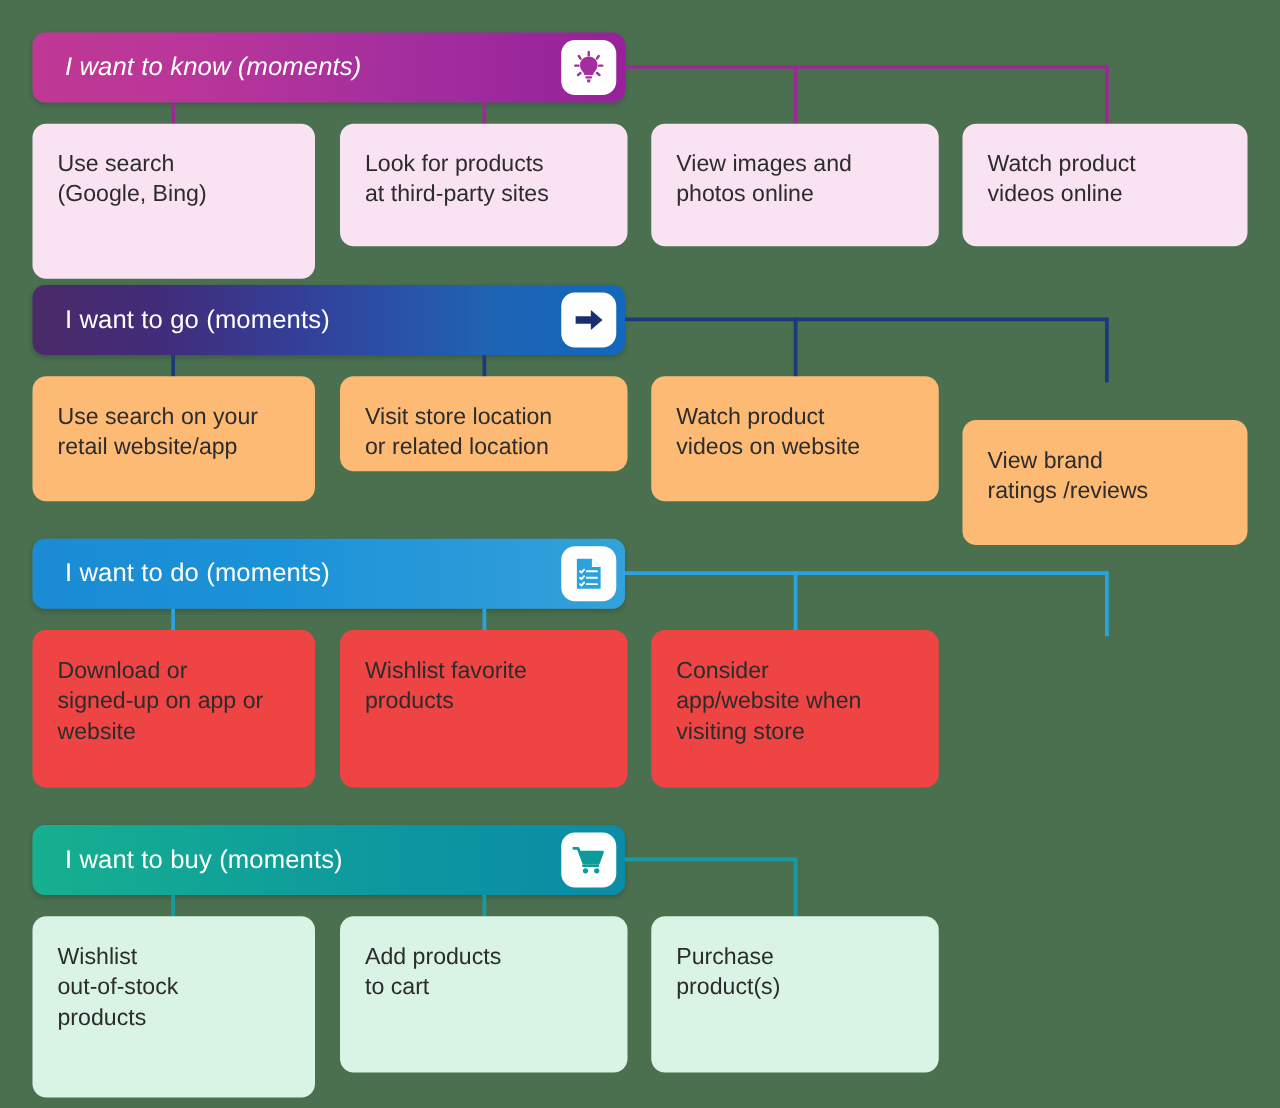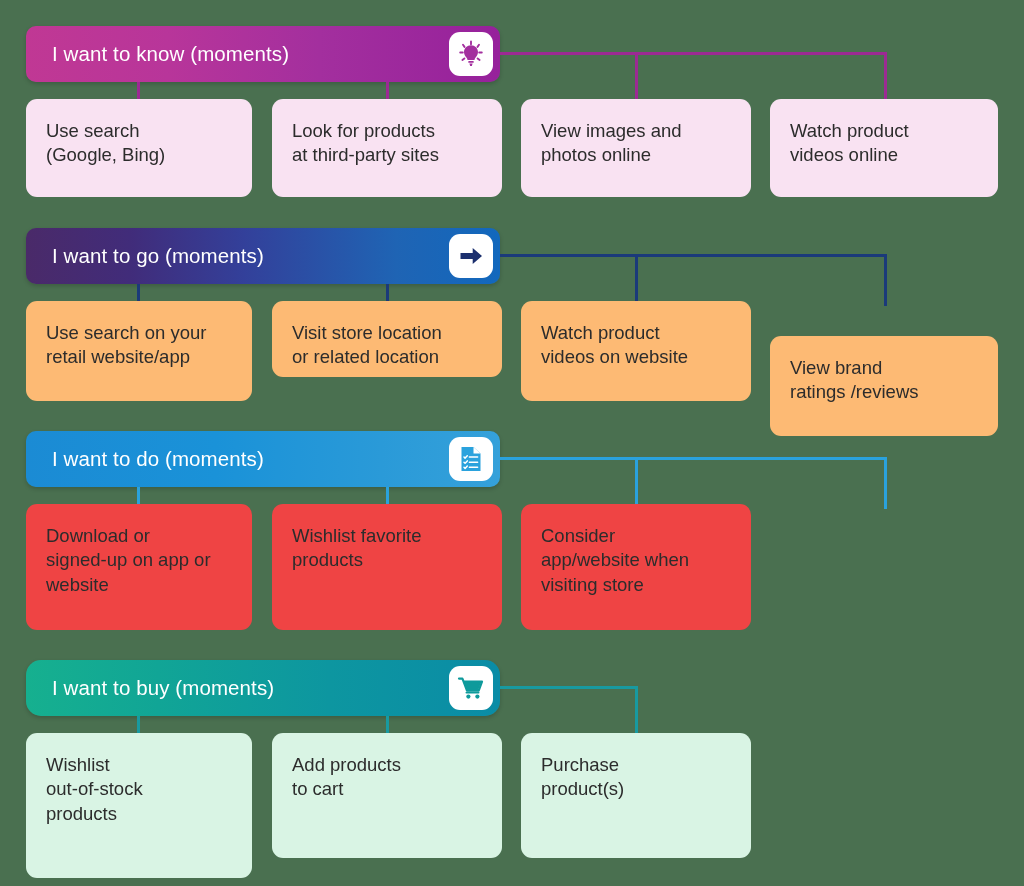--- a/index.html
+++ b/index.html
@@ -45,21 +45,21 @@
     background: #ffffff;
     border-radius: 11px;
     display: flex;
     align-items: center;
     justify-content: center;
   }
   .header-icon svg { display: block; }
 
   .bar-know { background: linear-gradient(90deg, #c03894 0%, #b8359a 30%, #a32f9e 62%, #96219b 100%); }
   .bar-do   { background: linear-gradient(90deg, #1b8bd4 0%, #1a92d8 40%, #2a9ad8 75%, #35a1da 100%); }
-  .bar-buy  { background: linear-gradient(90deg, #16b08f 0%, #11a596 28%, #0d96a0 64%, #0a8ca6 100%); border-radius: 15px; }
+  .bar-buy  { background: linear-gradient(90deg, #16b08f 0%, #11a596 28%, #0d96a0 64%, #0a8ca6 100%); }
 
   
   .card {
     position: absolute;
     border-radius: 11px;
     padding: 20px 20px 0 20px;
     font-size: 18.5px;
     line-height: 1.32;
     color: #2c2c2c;
     white-space: pre-line;
@@ -77,21 +77,21 @@
   .c-know { background: #9c2a93; }
   .c-go   { background: #1b3a7a; }
   .c-do   { background: #2aa2dd; }
   .c-buy  { background: #189aa0; }
 </style>
 </head>
 <body>
 
 <div id="canvas">
 
-  <div class="header-bar bar-know" style="top:26px;">
+  <div class="header-bar bar-know" style="top:26px;font-style:italic;">
     <span class="header-label">I want to know (moments)</span>
     <span class="header-icon">
       <svg width="30" height="30" viewBox="0 0 30 30" aria-hidden="true">
         <g fill="none" stroke="#a32f9e" stroke-width="1.9" stroke-linecap="round">
           <line x1="15" y1="2.5" x2="15" y2="5.2"></line>
           <line x1="7.0" y1="5.8" x2="8.5" y2="7.9"></line>
           <line x1="23.0" y1="5.8" x2="21.5" y2="7.9"></line>
           <line x1="4.2" y1="13.5" x2="6.8" y2="13.5"></line>
           <line x1="25.8" y1="13.5" x2="23.2" y2="13.5"></line>
           <line x1="6.4" y1="21.0" x2="8.4" y2="19.4"></line>
@@ -102,21 +102,21 @@
         <path d="M13.4 24.6h3.2l-.75 2.3h-1.7z" fill="#a32f9e"></path>
       </svg>
     </span>
   </div>
   <div class="hline c-know" style="left:500px; top:52px; width:386px;"></div>
   <div class="vline c-know" style="left:635px; top:52px; height:52px;"></div>
   <div class="vline c-know" style="left:884px; top:52px; height:52px;"></div>
   <div class="vline c-know" style="left:137px; top:82px; height:22px;"></div>
   <div class="vline c-know" style="left:386px; top:82px; height:22px;"></div>
 
-  <div class="card pink" style="left:26px;  top:99px; width:226px; height:98px;">Use search
+  <div class="card pink" style="left:26px;  top:99px; width:226px; height:124px;">Use search
 (Google, Bing)</div>
   <div class="card pink" style="left:272px; top:99px; width:230px; height:98px;">Look for products
 at third-party sites</div>
   <div class="card pink" style="left:521px; top:99px; width:230px; height:98px;">View images and
 photos online</div>
   <div class="card pink" style="left:770px; top:99px; width:228px; height:98px;">Watch product
 videos online</div>
 
   <div class="header-bar" style="top:228px; background:linear-gradient(90deg,#4a2a69 0%,#412c7a 22%,#33409a 46%,#1f64b4 78%,#1268bd 100%);">
     <span class="header-label">I want to go (moments)</span>

